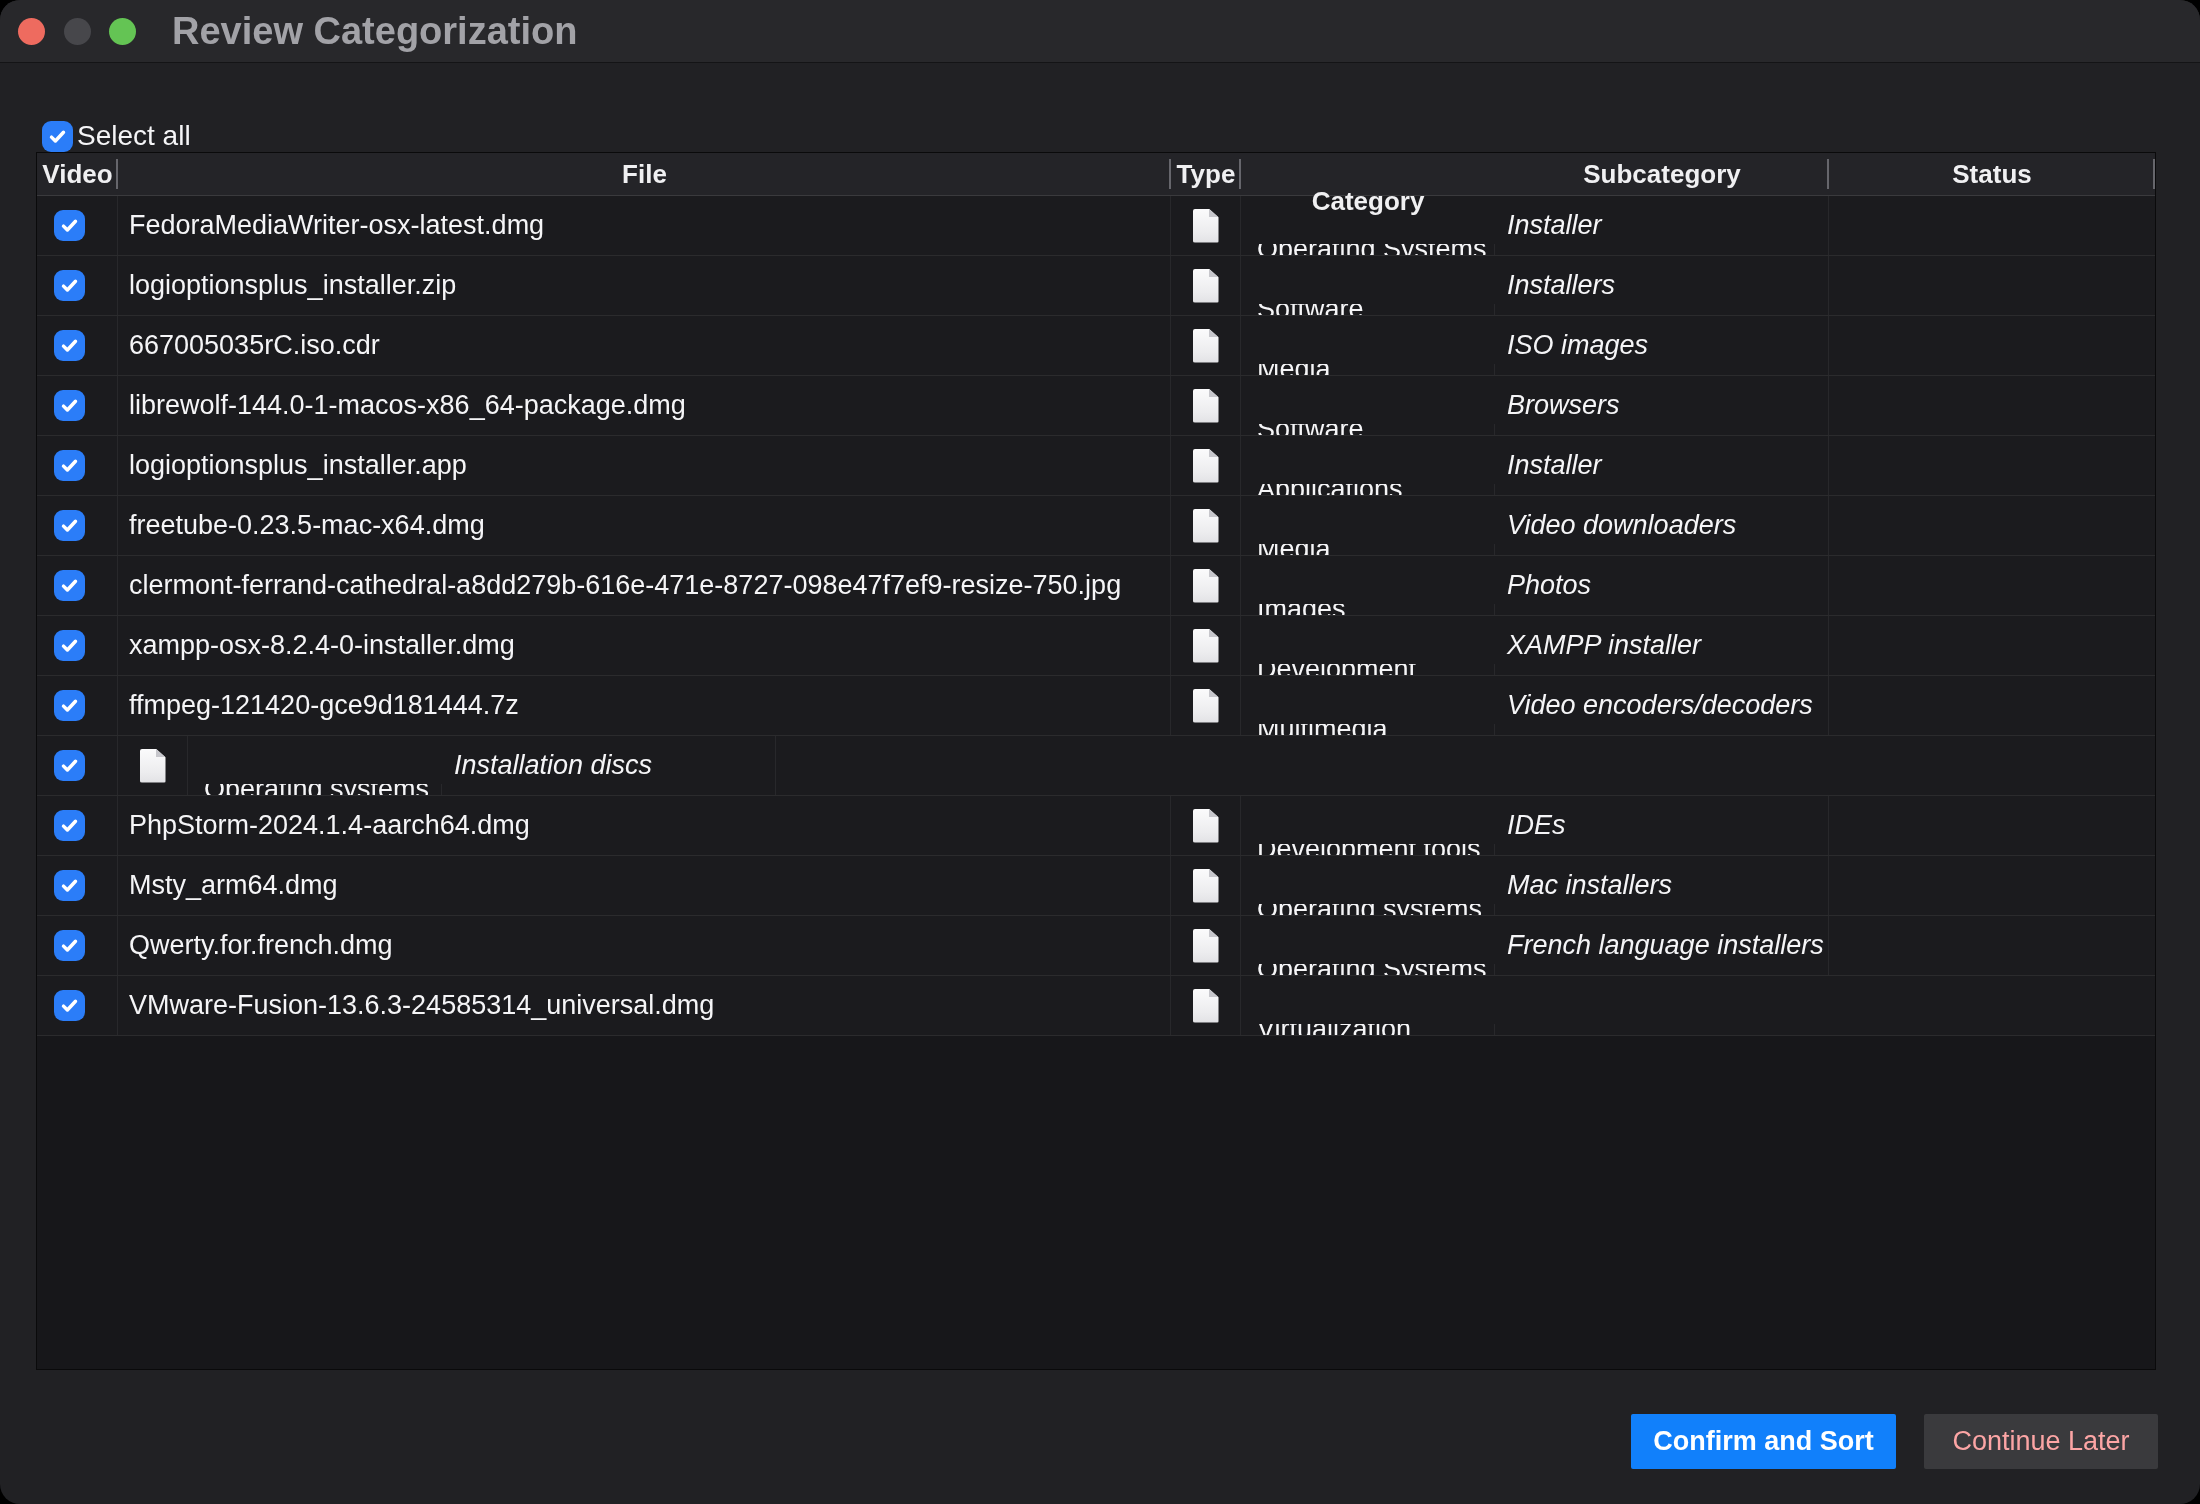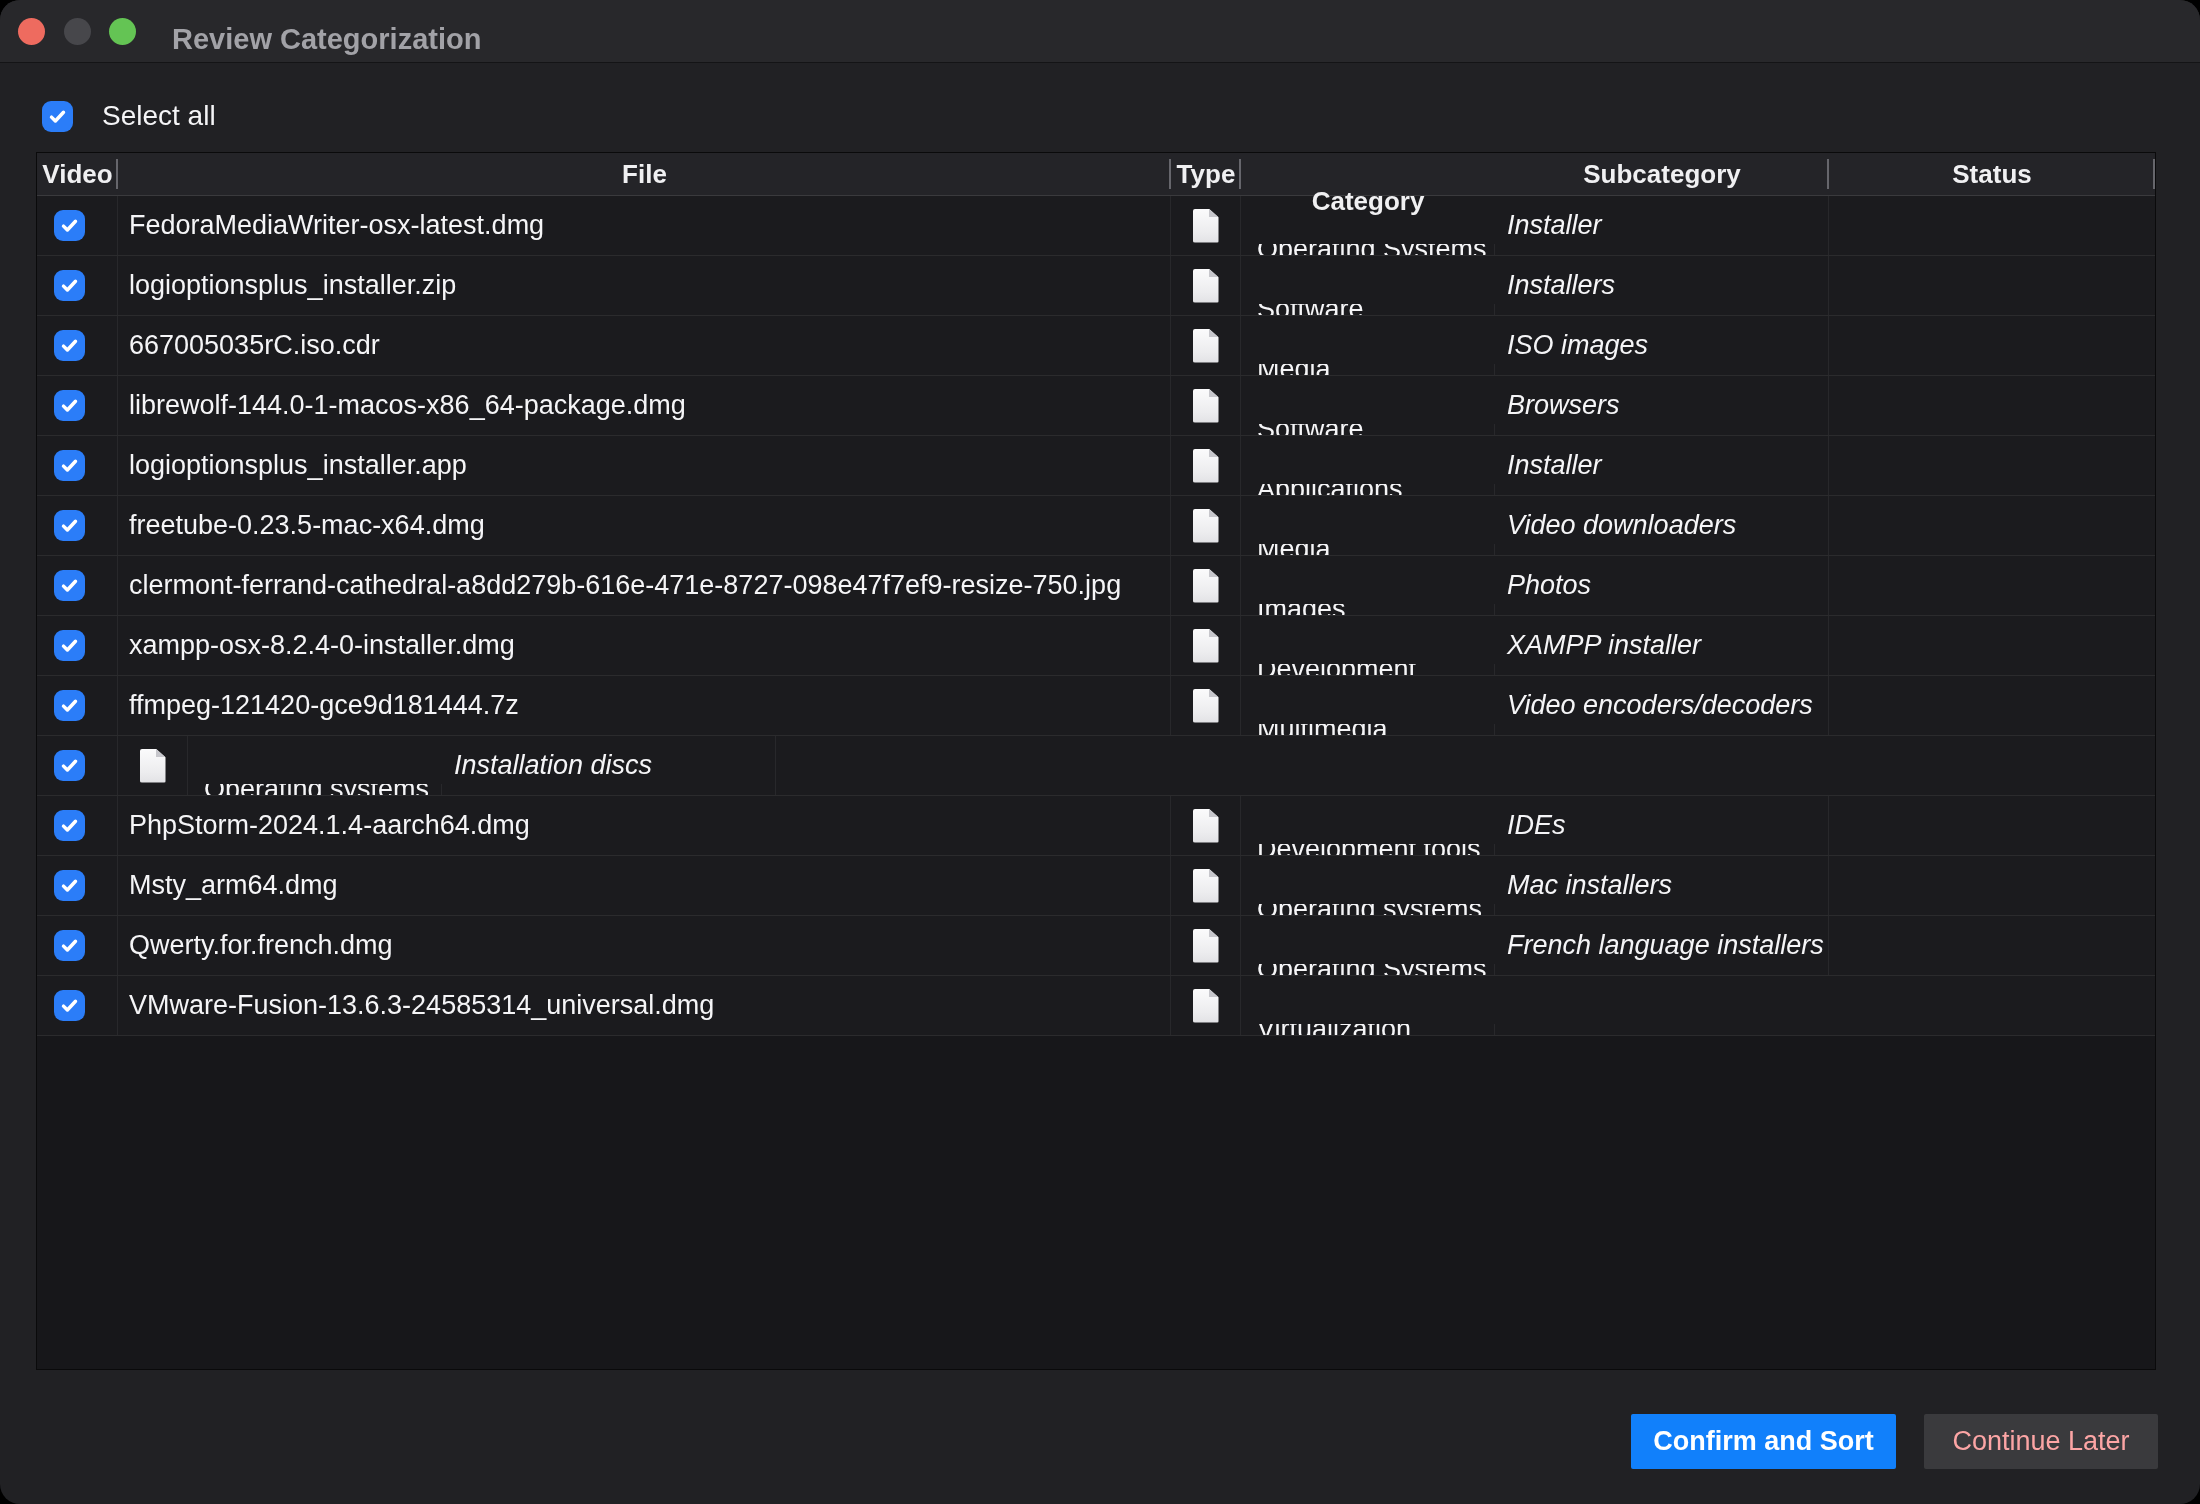--- a/index.html
+++ b/index.html
@@ -12,27 +12,27 @@
   .titlebar{
     position:absolute; top:0; left:0; right:0; height:63px;
     background:#28282b; border-bottom:1px solid #141416;
     display:flex; align-items:center;
   }
   .traffic{ position:absolute; top:17.5px; width:27px; height:27px; border-radius:50%; }
   .tl-close{ left:18px;  background:#ee6b5f; }
   .tl-min  { left:64px;  background:#47474b; }
   .tl-zoom { left:109px; background:#64c454; }
   .win-title{
-    position:absolute; left:172px; top:8px; height:63px; line-height:63px;
-    font-size:29px; font-weight:700; color:#a2a2a7;
+    position:absolute; left:172px; top:0; height:63px; line-height:63px;
+    font-size:38px; font-weight:700; color:#a2a2a7;
   }
   
   .select-all{
-    position:absolute; top:100px; left:42px; height:32px;
-    display:flex; align-items:center; gap:29px;
+    position:absolute; top:120px; left:42px; height:32px;
+    display:flex; align-items:center; gap:4px;
   }
   .checkbox{
     width:31px; height:31px; border-radius:9px; background:#2b7df8;
     display:flex; align-items:center; justify-content:center; flex:0 0 auto;
   }
   .checkbox svg{ width:21px; height:21px; display:block; }
   .select-all-label{ font-size:28px; color:#f5f5f7; }
   
   .table{
     position:absolute; left:36px; top:152px; width:2120px; height:1218px;

